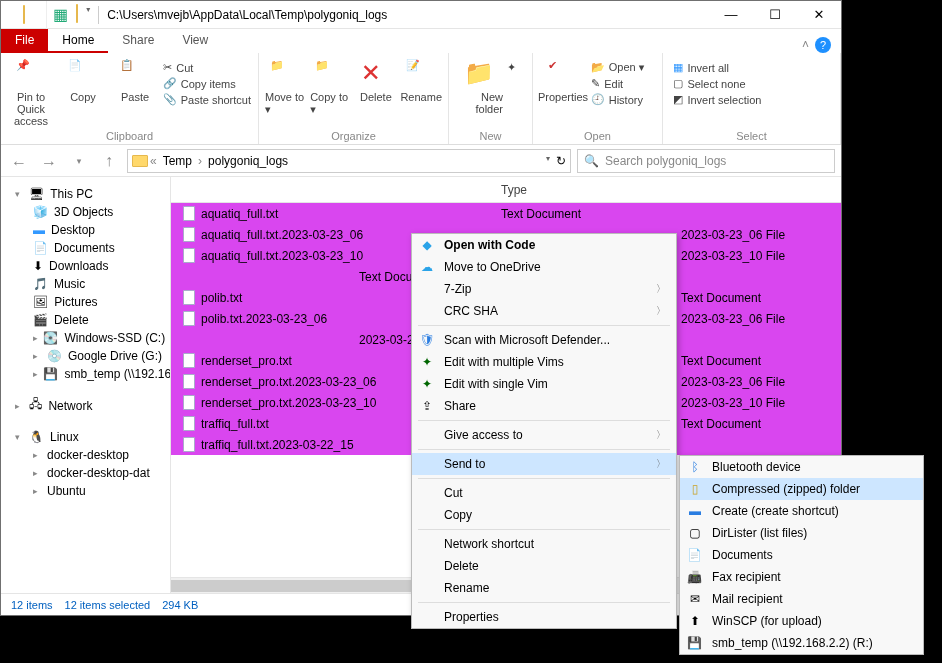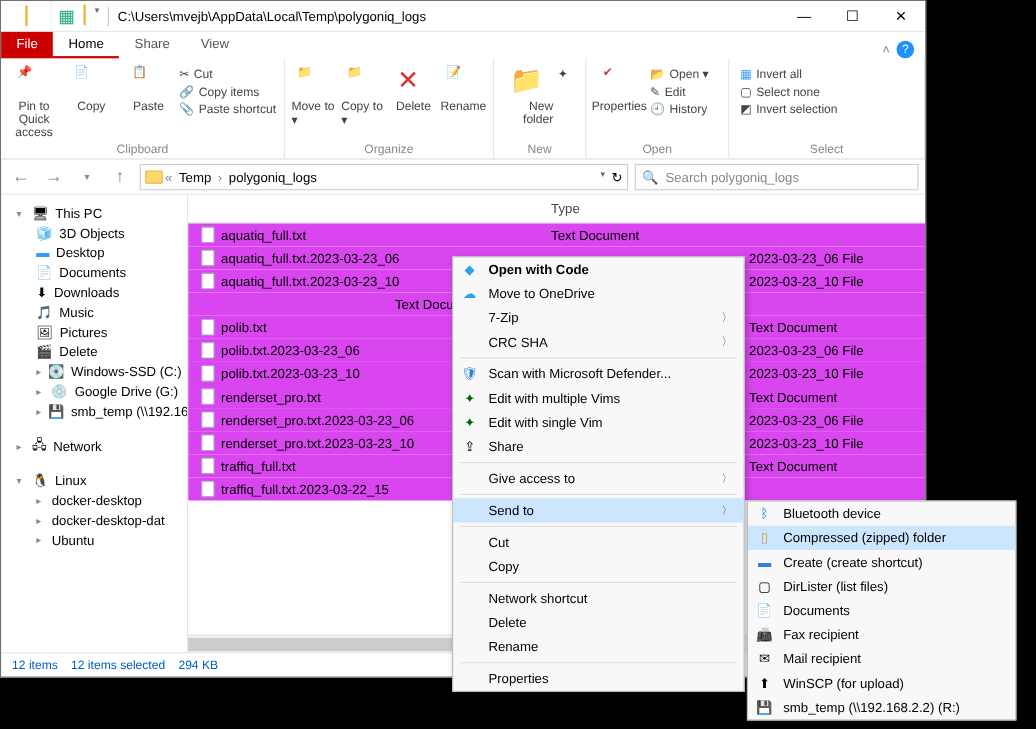--- a/index.html
+++ b/index.html
@@ -350,24 +350,20 @@
           </div>
           <div class="frow">
             <div class="fname">
               <span class="file-icn"></span>
               <span>polib.txt.2023-03-23_06</span>
             </div>
             <div class="fdate"></div>
             <div class="ftype">2023-03-23_06 File</div>
           </div>
           <div class="frow">
-            <div class="fname">
-              <span class="file-icn"></span>
-              <span>polib.txt.2023-03-23_10</span>
-            </div>
             <div class="fdate"></div>
             <div class="ftype">2023-03-23_10 File</div>
           </div>
           <div class="frow">
             <div class="fname">
               <span class="file-icn"></span>
               <span>renderset_pro.txt</span>
             </div>
             <div class="fdate"></div>
             <div class="ftype">Text Document</div>

